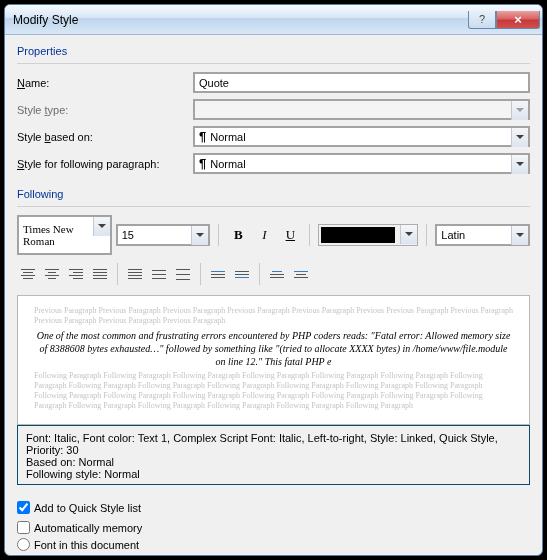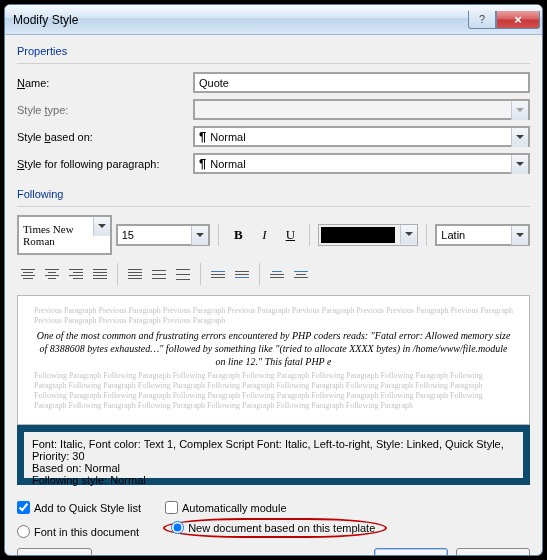--- a/index.html
+++ b/index.html
@@ -35,24 +35,24 @@
 .uline { text-decoration: underline; }
 .color-combo { width: 100px; height: 22px; border: 1px solid #abadb3; display: flex; align-items: center; position: relative; }
 .color-swatch { width: 74px; height: 16px; background: #000; margin: 0 2px; }
 .script-combo { width: 70px; height: 22px; }
 .format-row2 { display: flex; gap: 2px; align-items: center; margin-bottom: 10px; }
 .align-btn { width: 22px; height: 22px; border: 1px solid transparent; display: flex; flex-direction: column; justify-content: center; align-items: center; gap: 2px; cursor: pointer; padding: 3px; }
 .align-btn .l { height: 1px; background: #555; }
 .preview { border: 1px solid #b8b8b8; background: #fff; height: 130px; padding: 10px 16px; overflow: hidden; margin-bottom: 0; }
 .preview .ghost { color: #c4c4c4; font-family: "Times New Roman", serif; font-size: 8px; line-height: 10px; }
 .preview .sample { color: #000; font-family: "Times New Roman", serif; font-style: italic; font-size: 10px; line-height: 13px; margin: 3px 0; text-align: center; }
-.desc-box { border: 7px solid #0c4a6e; padding: 6px 8px; font-size: 11px; color: #000; margin-bottom: 8px; height: 60px; }
+.desc-box { border: 1px solid #0c4a6e; padding: 6px 8px; font-size: 11px; color: #000; margin-bottom: 8px; height: 60px; }
 .desc-box .indent { }
 .bottom-opts { margin-bottom: 10px; }
-.opt-row { display: flex; align-items: flex-end; gap: 24px; margin-bottom: 4px; }
+.opt-row { display: flex; align-items: flex-start; gap: 7px; margin-bottom: 4px; flex-direction: column; }
 .chk, .rad { display: flex; align-items: center; gap: 4px; }
 .chk input, .rad input { width: 13px; height: 13px; }
 .highlight-oval { border: 2px solid #c00000; border-radius: 50%/70%; padding: 1px 10px 2px 6px; }
 .footer { display: flex; align-items: center; gap: 8px; }
 .btn { height: 23px; padding: 0 14px; border: 1px solid #8a8a8a; background: linear-gradient(#f8f8f8, #e4e4e4); border-radius: 3px; cursor: pointer; min-width: 74px; display: flex; align-items: center; justify-content: center; }
 .btn.default { border-color: #5586c4; box-shadow: 0 0 0 1px #a8d0f8 inset; font-weight: bold; }
 .spacer { flex: 1; }
 .dd-caret::after { content: ""; display: inline-block; border: 3px solid transparent; border-top-color: #000; margin-left: 4px; vertical-align: middle; }
 </style>
 </head>
@@ -208,21 +208,21 @@
     </fieldset>
 
     <div class="bottom-opts">
       <div class="opt-row">
         <label class="chk">
             <input type="checkbox" checked="" style="">
             <span>Add to Quick Style list</span>
           </label>
         <label class="chk">
             <input type="checkbox" style="">
-            <span>Automatically module</span>
+            <span>Automatically memory</span>
           </label>
       </div>
       <div class="opt-row">
         <label class="rad">
             <input type="radio" name="scope" style="">
             <span>Font in this document</span>
           </label>
         <span class="highlight-oval">
           <label class="rad">
               <input type="radio" name="scope" checked="" style="">

